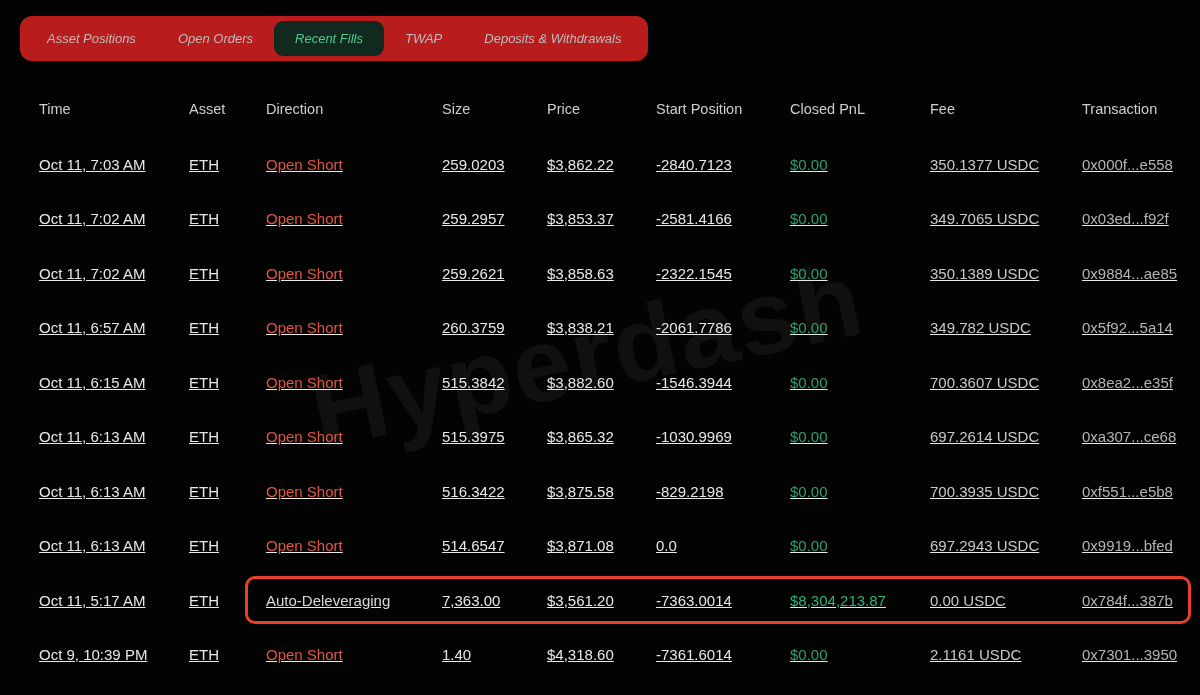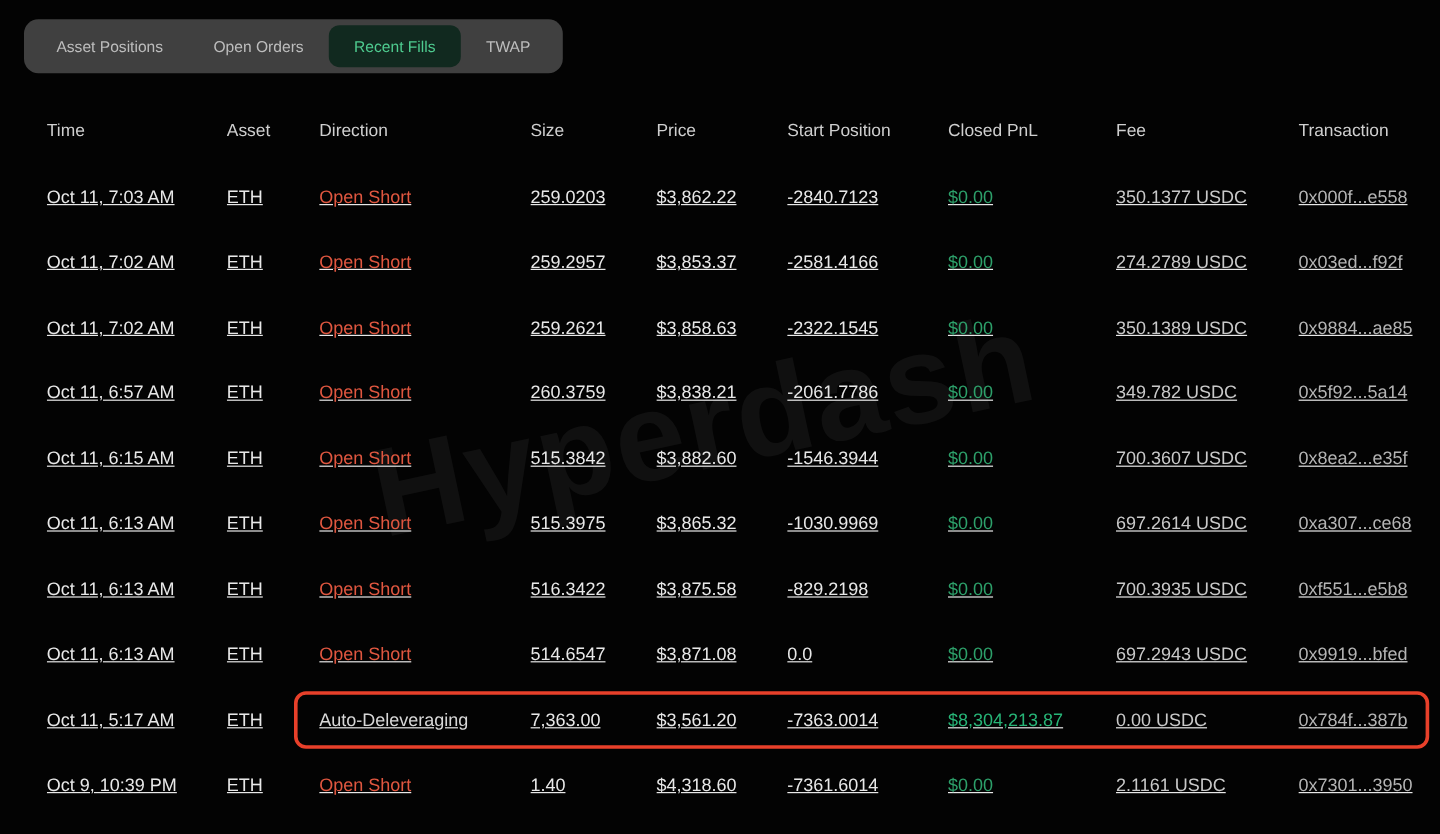--- a/index.html
+++ b/index.html
@@ -11,23 +11,24 @@
     position: relative;
     color: #e8e8e8;
   }
 
   
   .tabbar {
     position: absolute;
     top: 16px; left: 20px;
     display: inline-flex;
     align-items: flex-start;
-    background: #404040;
+    background: #b91c1c;
     border-radius: 12px;
     padding: 5px 6px;
+    font-style: italic;
   }
   .tab {
     font-size: 13px;
     color: #bdbdbd;
     padding: 10px 21px;
     border-radius: 9px;
     white-space: nowrap;
     cursor: pointer;
   }
   .tab.active {
@@ -96,20 +97,21 @@
   }
 </style>
 </head>
 <body>
 
 <div class="tabbar">
   <div class="tab">Asset Positions</div>
   <div class="tab">Open Orders</div>
   <div class="tab active">Recent Fills</div>
   <div class="tab">TWAP</div>
+  <div class="tab">Deposits &amp; Withdrawals</div>
 </div>
 
 <div class="watermark">Hyperdash</div>
 
 <div class="table">
 
   <div class="grid-row thead">
     <div class="cell">Time</div>
     <div class="cell">Asset</div>
     <div class="cell">Direction</div>
@@ -134,21 +136,21 @@
   </div>
 
   <div class="grid-row trow">
     <div class="cell time">Oct 11, 7:02 AM</div>
     <div class="cell asset">ETH</div>
     <div class="cell dir short">Open Short</div>
     <div class="cell">259.2957</div>
     <div class="cell">$3,853.37</div>
     <div class="cell">-2581.4166</div>
     <div class="cell pnl">$0.00</div>
-    <div class="cell fee">274.2789 USDC</div>
+    <div class="cell fee">349.7065 USDC</div>
     <div class="cell tx">0x03ed...f92f</div>
   </div>
 
   <div class="grid-row trow">
     <div class="cell time">Oct 11, 7:02 AM</div>
     <div class="cell asset">ETH</div>
     <div class="cell dir short">Open Short</div>
     <div class="cell">259.2621</div>
     <div class="cell">$3,858.63</div>
     <div class="cell">-2322.1545</div>

